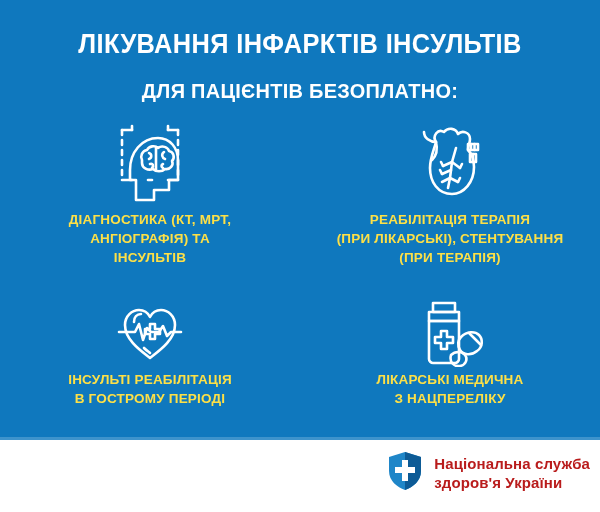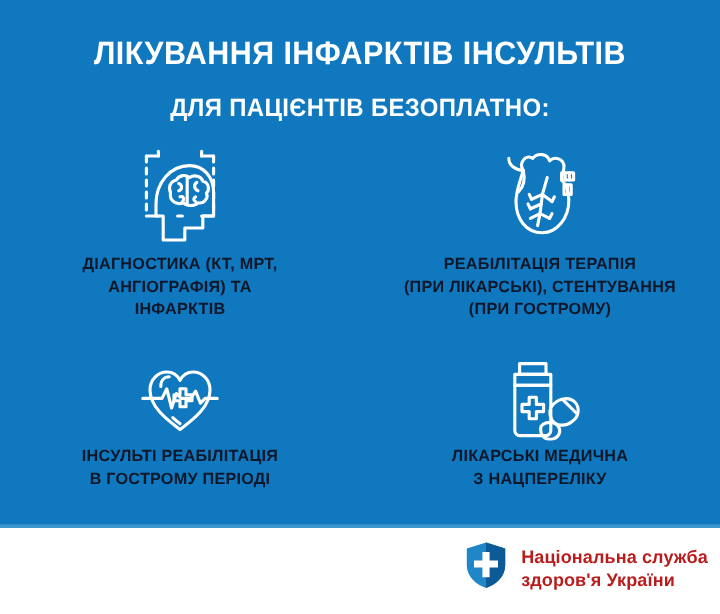--- a/index.html
+++ b/index.html
@@ -77,21 +77,21 @@
 
   .icon-box {
     height: 90px;
     display: flex;
     align-items: center;
     justify-content: center;
   }
   .icon-box.small { height: 70px; }
 
   .caption {
-    color: #0f172a;
+    color: #fde047;
     font-size: 13.5px;
     font-weight: bold;
     line-height: 19px;
     letter-spacing: 0.2px;
     padding: 0 22px;
   }
 
   .footer {
     position: absolute;
     left: 0;
@@ -152,21 +152,21 @@
               <path d="M41 31 C44 32 44 36 41 37"></path>
               <path d="M56 30 C53 32 54 36 57 37"></path>
               <path d="M42 42 C45 41 46 44 44 46"></path>
               <path d="M55 42 C53 43 53 45 55 46"></path>
             </svg>
           </span>
         </div>
         <div class="caption">
           <div>ДІАГНОСТИКА (КТ, МРТ,</div>
           <div>АНГІОГРАФІЯ) ТА</div>
-          <div>ІНФАРКТІВ</div>
+          <div>ІНСУЛЬТІВ</div>
         </div>
       </div>
 
       <div class="cell cell-1">
         <div class="icon-box">
           <span>
             <svg width="76" height="82" viewBox="0 0 76 82" fill="none" stroke="#ffffff" stroke-width="2.6" stroke-linecap="round" stroke-linejoin="round">
 
               <path d="M24 20 C20 14 26 6 32 10 C36 5 44 6 46 12 C50 8 58 10 58 17 C58 21 56 24 56 28
                        C60 32 62 38 62 45 C62 60 52 72 40 72 C26 72 18 60 18 46 C18 36 22 28 24 20 Z"></path>
@@ -189,21 +189,21 @@
               <path d="M59 22 L59 28"></path>
               <path d="M62.5 22 L62.5 28"></path>
               <path d="M58 32 L64 32 L64 40 L58 40 Z"></path>
               <path d="M61 32 L61 40"></path>
             </svg>
           </span>
         </div>
         <div class="caption">
           <div>РЕАБІЛІТАЦІЯ ТЕРАПІЯ</div>
           <div>(ПРИ ЛІКАРСЬКІ), СТЕНТУВАННЯ</div>
-          <div>(ПРИ ГОСТРОМУ)</div>
+          <div>(ПРИ ТЕРАПІЯ)</div>
         </div>
       </div>
 
       <div class="cell cell-2">
         <div class="icon-box small">
           <span>
             <svg width="78" height="62" viewBox="0 0 78 62" fill="none" stroke="#ffffff" stroke-width="2.6" stroke-linecap="round" stroke-linejoin="round">
 
               <path d="M39 56 C30 49 14 38 14 23 C14 14 21 8 28 8 C33 8 37 11 39 15
                        C41 11 45 8 50 8 C57 8 64 14 64 23 C64 38 48 49 39 56 Z"></path>

